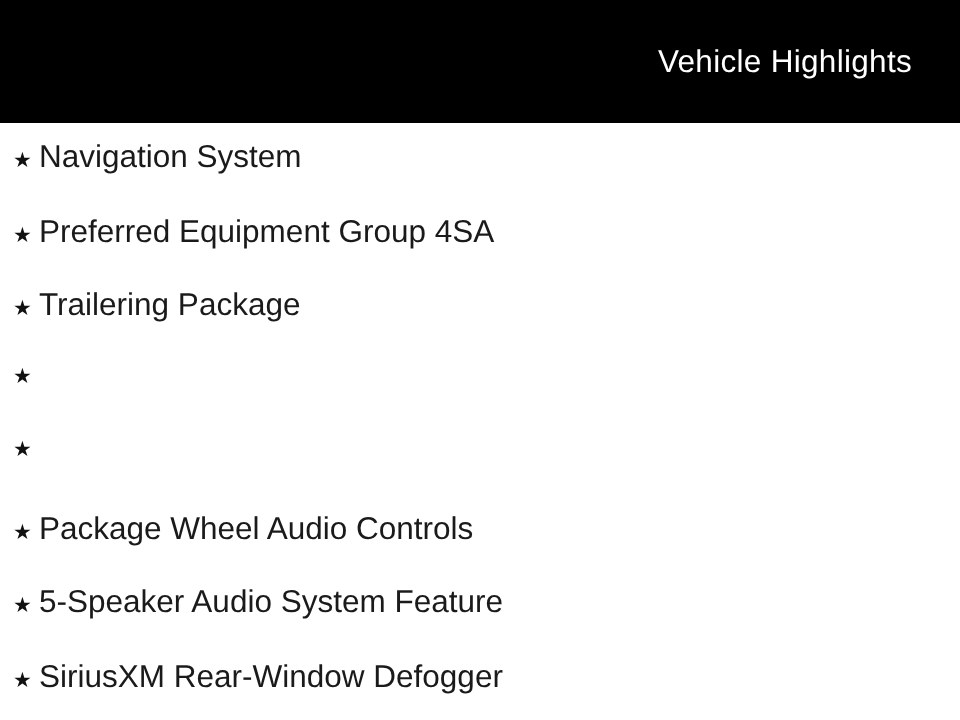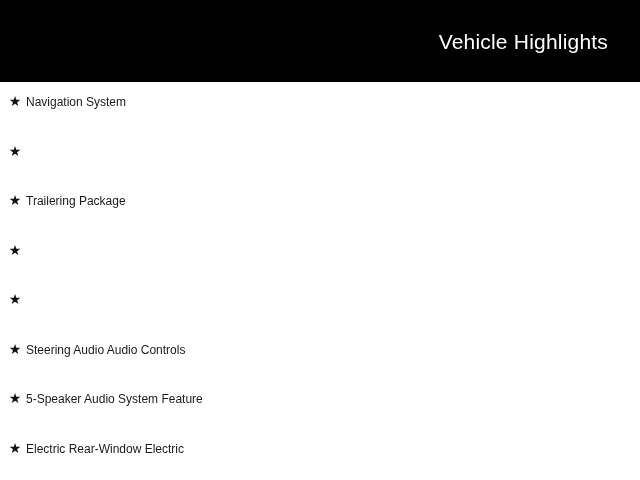--- a/index.html
+++ b/index.html
@@ -55,21 +55,21 @@
     min-width: 26px;
     text-align: center;
     color: #111111;
     font-size: 14px;
     line-height: 1;
     padding-left: 4px;
     box-sizing: border-box;
   }
   .item-label {
     color: #1a1a1a;
-    font-size: 12px;
+    font-size: 21px;
     line-height: 1;
     white-space: nowrap;
   }
 </style>
 </head>
 <body>
 
 <div class="page">
 
   <div class="header-bar">
@@ -78,45 +78,46 @@
 
   <ul class="highlights-list">
 
     <li class="highlight-item">
       <span class="bullet-star">★</span>
       <span class="item-label">Navigation System</span>
     </li>
 
     <li class="highlight-item">
       <span class="bullet-star">★</span>
+      <span class="item-label">Preferred Equipment Group 4SA</span>
     </li>
 
     <li class="highlight-item">
       <span class="bullet-star">★</span>
       <span class="item-label">Trailering Package</span>
     </li>
 
     <li class="highlight-item">
       <span class="bullet-star">★</span>
     </li>
 
     <li class="highlight-item">
       <span class="bullet-star">★</span>
     </li>
 
     <li class="highlight-item">
       <span class="bullet-star">★</span>
-      <span class="item-label">Steering Audio Audio Controls</span>
+      <span class="item-label">Package Wheel Audio Controls</span>
     </li>
 
     <li class="highlight-item">
       <span class="bullet-star">★</span>
       <span class="item-label">5-Speaker Audio System Feature</span>
     </li>
 
     <li class="highlight-item">
       <span class="bullet-star">★</span>
-      <span class="item-label">Electric Rear-Window Electric</span>
+      <span class="item-label">SiriusXM Rear-Window Defogger</span>
     </li>
 
   </ul>
 
 </div>
 
 </body></html>

